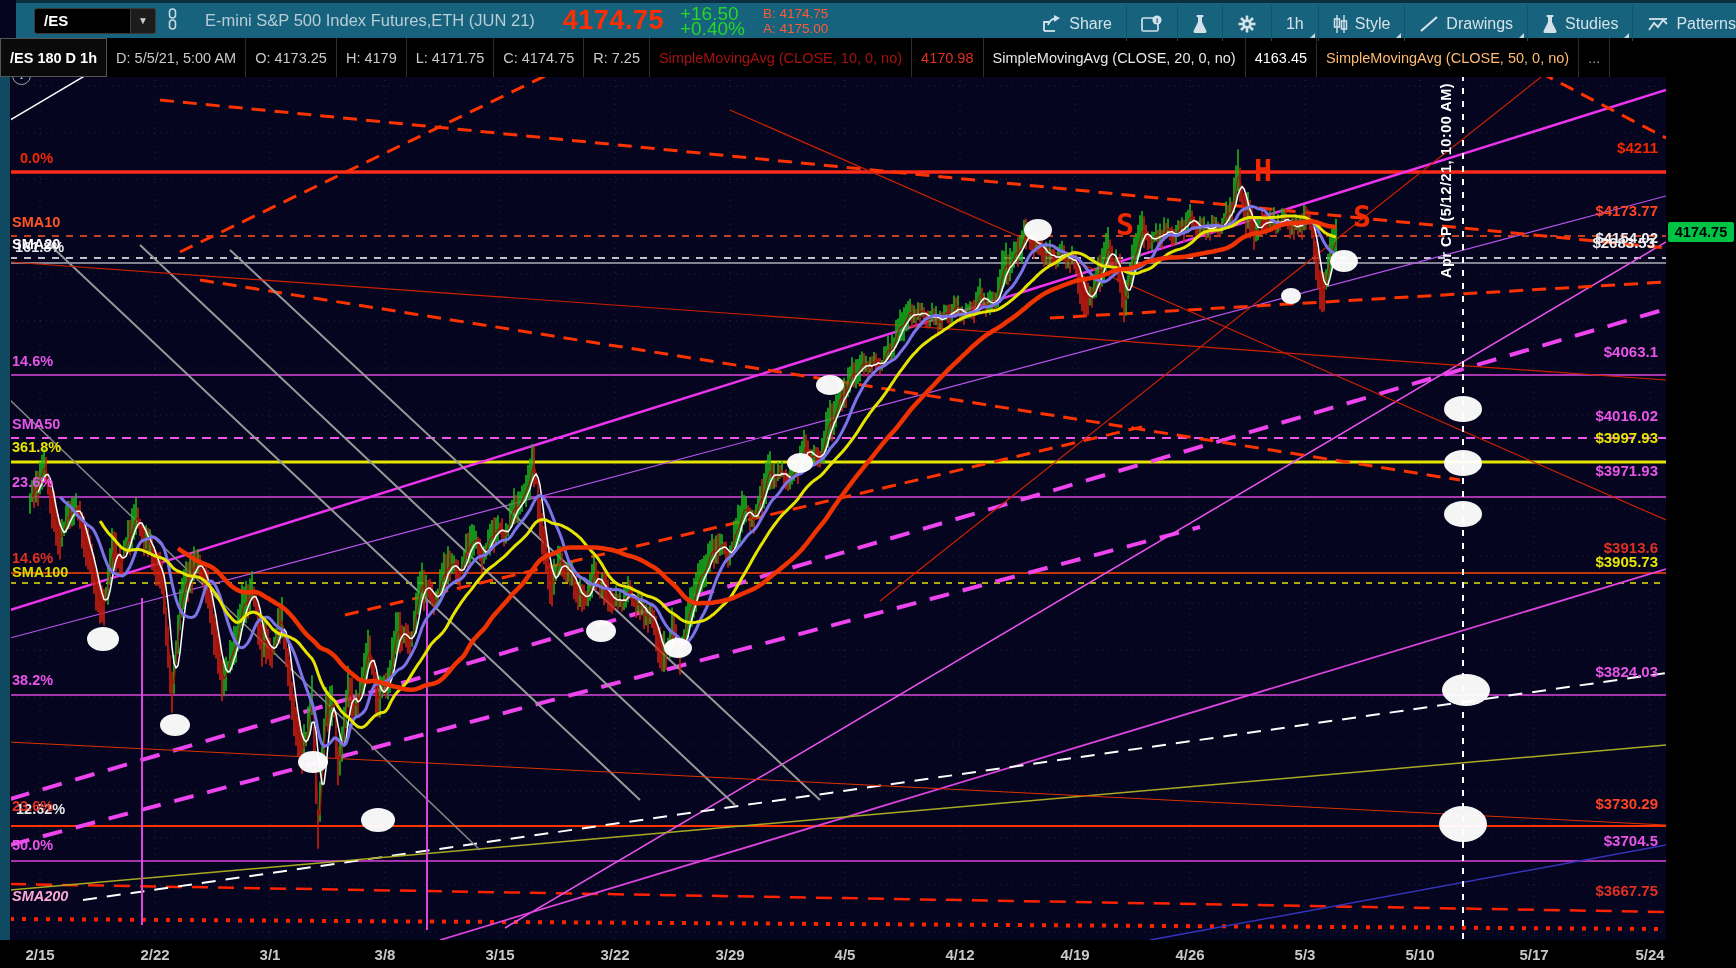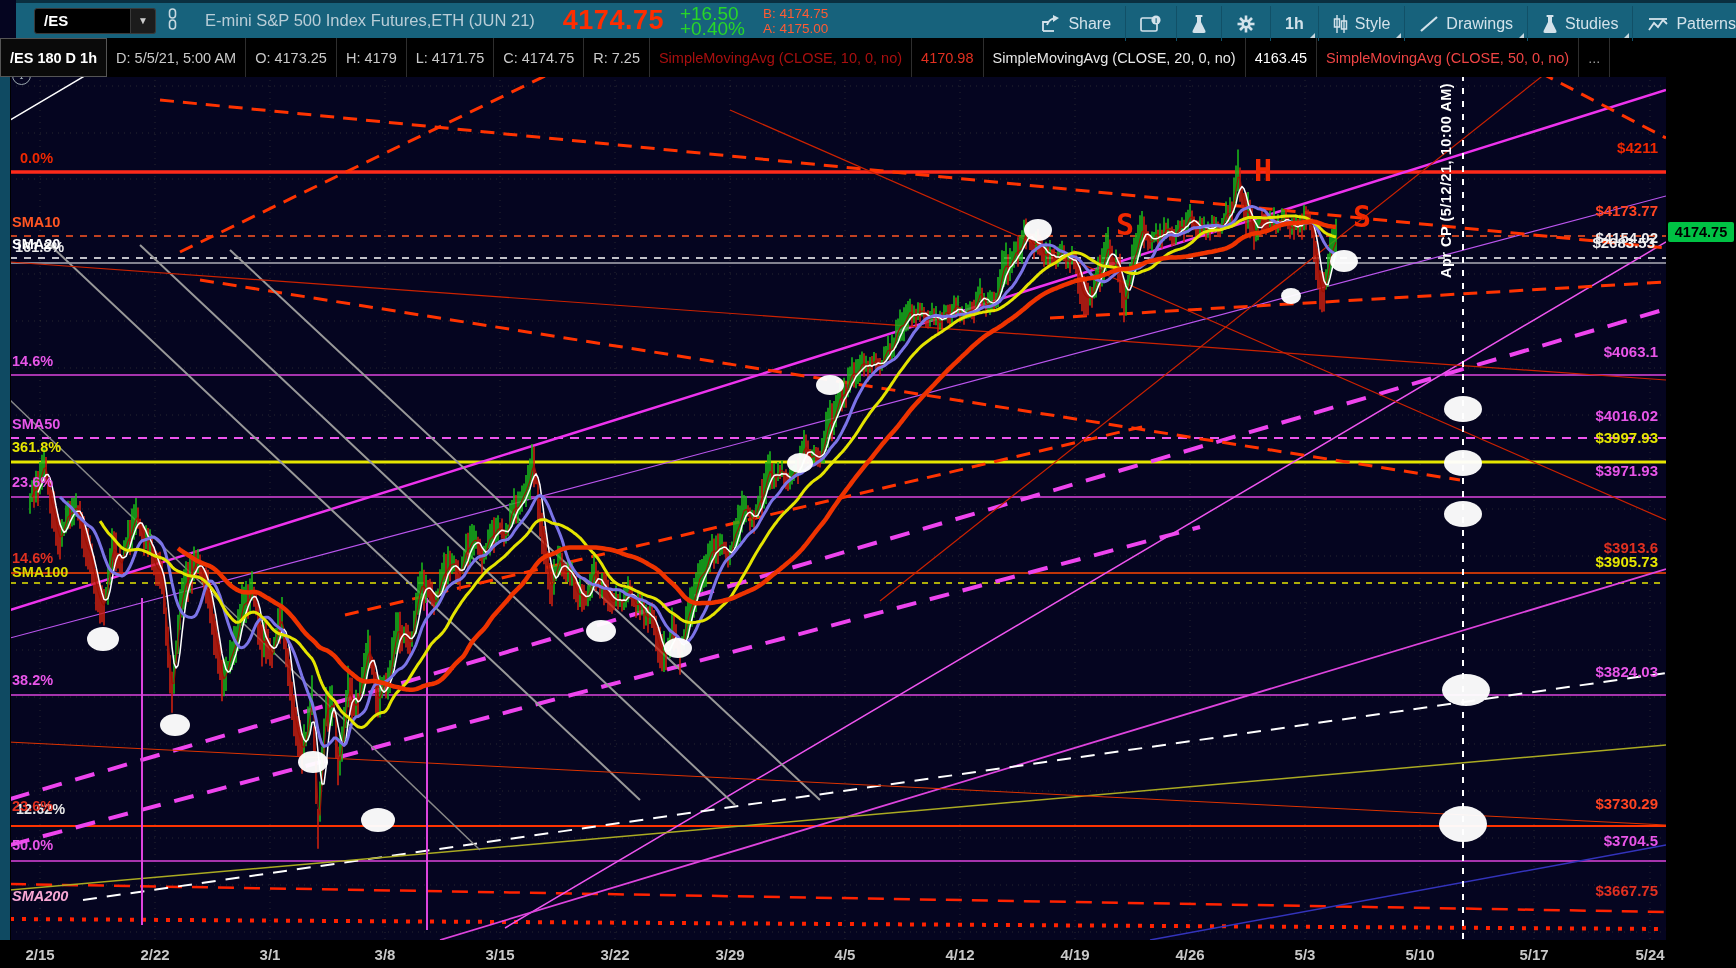--- a/index.html
+++ b/index.html
@@ -94,21 +94,21 @@
               <line x1="10" y1="1.5" x2="10" y2="18.5"></line>
               <line x1="1.5" y1="10" x2="18.5" y2="10"></line>
               <line x1="4" y1="4" x2="16" y2="16"></line>
               <line x1="16" y1="4" x2="4" y2="16"></line>
             </g>
             <circle cx="10" cy="10" r="4.6" fill="#d3e2ea"></circle>
             <circle cx="10" cy="10" r="2.1" fill="#17627c"></circle>
           </svg>
       </div>
       <div class="tb-btn">
-        <span style="font-weight:bold;text-align:right;">1h</span>
+        <span style="font-weight:normal;text-align:right;">1h</span>
         <span class="corner"></span>
       </div>
       <div class="tb-btn">
         <svg width="15" height="20" viewBox="0 0 15 20">
             <line x1="4" y1="1" x2="4" y2="19" stroke="#d3e2ea" stroke-width="1.4"></line>
             <rect x="1.5" y="5" width="5" height="8" fill="none" stroke="#d3e2ea" stroke-width="1.5"></rect>
             <line x1="11" y1="1" x2="11" y2="19" stroke="#d3e2ea" stroke-width="1.4"></line>
             <rect x="8.5" y="7" width="5" height="8" fill="none" stroke="#d3e2ea" stroke-width="1.5"></rect>
           </svg>
         <span>Style</span>
@@ -145,21 +145,21 @@
       <div class="sr-seg">D: 5/5/21, 5:00 AM</div>
       <div class="sr-seg">O: 4173.25</div>
       <div class="sr-seg">H: 4179</div>
       <div class="sr-seg">L: 4171.75</div>
       <div class="sr-seg">C: 4174.75</div>
       <div class="sr-seg">R: 7.25</div>
       <div class="sr-seg" style="color: rgb(168, 15, 15);">SimpleMovingAvg (CLOSE, 10, 0, no)</div>
       <div class="sr-seg" style="color: rgb(224, 48, 32);">4170.98</div>
       <div class="sr-seg" style="color: rgb(232, 232, 232);">SimpleMovingAvg (CLOSE, 20, 0, no)</div>
       <div class="sr-seg" style="color: rgb(255, 255, 255);">4163.45</div>
-      <div class="sr-seg" style="color: #ef4444;">SimpleMovingAvg (CLOSE, 50, 0, no)</div>
+      <div class="sr-seg" style="color: #fdba74;">SimpleMovingAvg (CLOSE, 50, 0, no)</div>
       <div class="sr-seg" style="color: rgb(154, 154, 154);">...</div>
     </div>
 
   <div id="leftstrip"></div>
   <div id="rightgutter"></div>
   <div id="bottomaxis"></div>
   <div id="infoicon">i</div>
   <div id="maxicon">
     <svg width="30" height="16" viewBox="0 0 30 16">
         <path d="M1 13 C9 13 10 3 17 3 L27 3" fill="none" stroke="#cfcfcf" stroke-width="1.8"></path>

